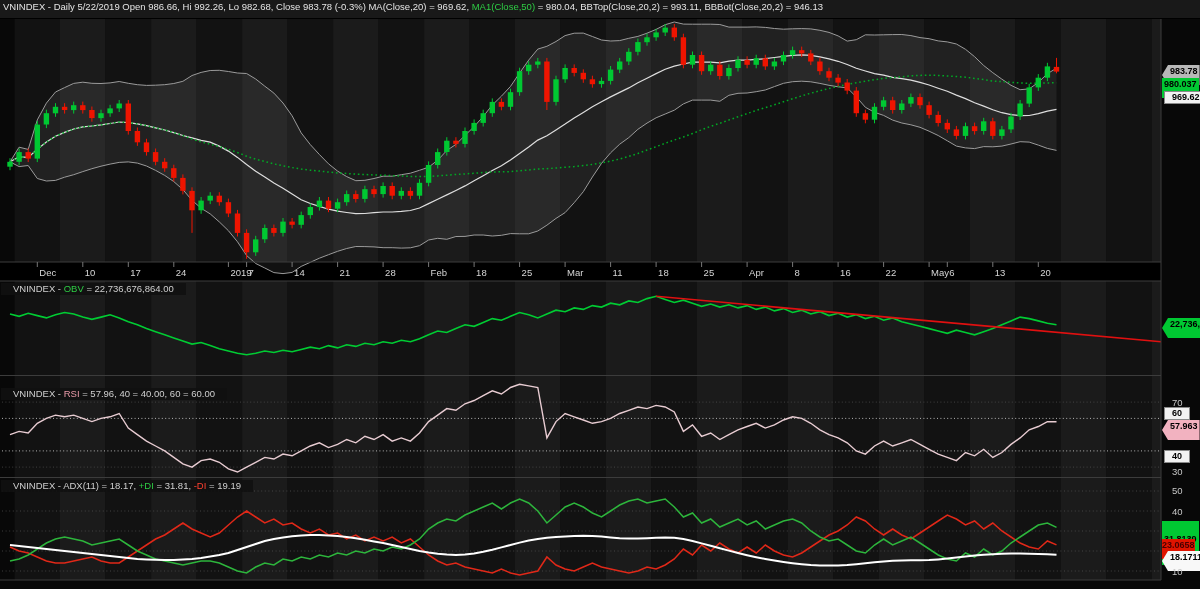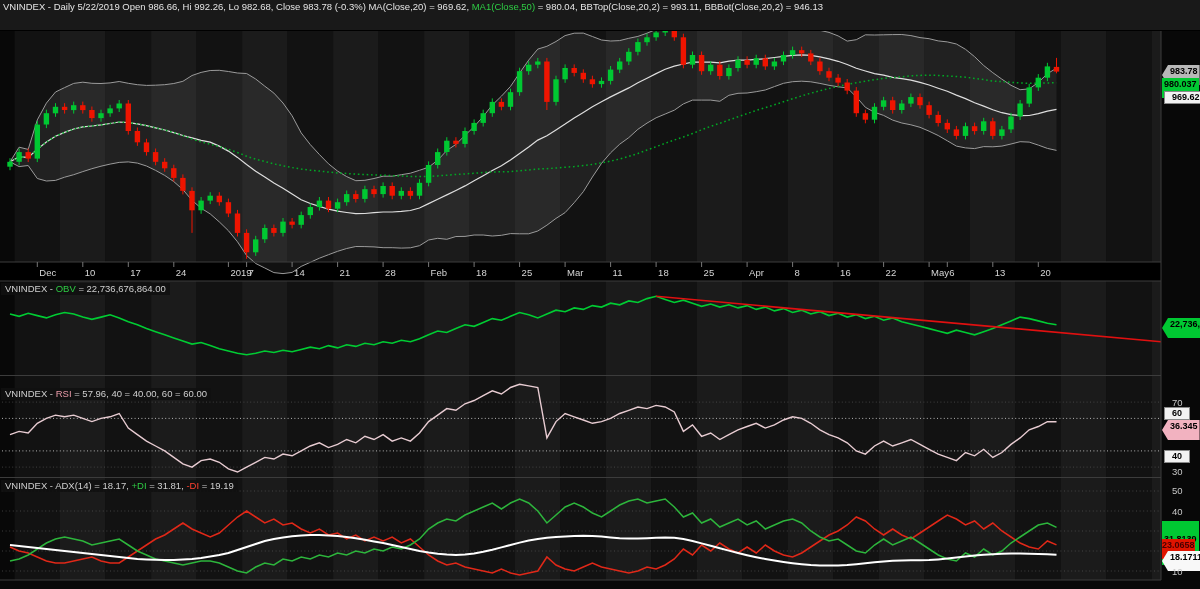--- a/index.html
+++ b/index.html
@@ -1,24 +1,24 @@
 <!DOCTYPE html>
 <html><head>
 <meta charset="utf-8">
 <style>
   html,body{margin:0;padding:0;background:#000;}
   .screen{position:relative;width:1200px;height:589px;overflow:hidden;background:#080808;
           font-family:"Liberation Sans",sans-serif;}
   #chart-svg{position:absolute;left:0;top:0;}
   .overlay{position:absolute;background:transparent;}
-  .titlebar{position:absolute;left:0;top:0;width:1200px;height:31px;background:#191919;
+  .titlebar{position:absolute;left:0;top:0;width:1200px;height:19px;background:#191919;
             border-bottom:1px solid #000;color:#e4e4e4;font-size:9.5px;line-height:13px;
             padding-left:3px;white-space:pre;overflow:hidden;box-sizing:border-box;}
   .phdr{position:absolute;left:1px;background:rgba(16,16,16,0.88);color:#cfcfcf;font-size:9.5px;
-        line-height:12px;padding:0 4px;white-space:pre;}
+        line-height:12px;padding:0 12px;white-space:pre;}
   .g{color:#2ecc44;}
   .pk{color:#e89aa8;}
   .rd{color:#ff4030;}
   .tag{position:absolute;left:1162px;height:20px;line-height:12px;font-weight:bold;font-size:9px;
        color:#000;padding:0 2px 0 8px;clip-path:polygon(0 50%,6px 0,100% 0,100% 100%,6px 100%);
        white-space:nowrap;overflow:hidden;max-width:37px;}
   .box{position:absolute;left:1164px;height:11px;line-height:11px;font-weight:bold;font-size:9px;
        color:#000;background:#f2f2f2;padding:0 7px;border:1px solid #8a8a8a;white-space:nowrap;}
   .axlabel{position:absolute;left:1172px;font-size:9.5px;color:#c8c8c8;line-height:11px;}
 </style>
@@ -369,31 +369,31 @@
   <div class="overlay" style="left:0;top:281px;width:1161px;height:94px"></div>
   <div class="overlay" style="left:0;top:376px;width:1161px;height:101px"></div>
   <div class="overlay" style="left:0;top:478px;width:1161px;height:102px"></div>
 
   <div class="titlebar"><span>VNINDEX - Daily 5/22/2019 Open 986.66, Hi 992.26, Lo 982.68, Close 983.78 (-0.3%) MA(Close,20) = 969.62, </span><span class="g">MA1(Close,50)</span><span> = 980.04, BBTop(Close,20,2) = 993.11, BBBot(Close,20,2) = 946.13</span></div>
 
   <div class="phdr" style="top:283px"><span>VNINDEX - </span><span class="g">OBV</span><span> = 22,736,676,864.00</span></div>
 
   <div class="phdr" style="top:388px"><span>VNINDEX - </span><span class="pk">RSI</span><span> = 57.96, 40 = 40.00, 60 = 60.00</span></div>
 
-  <div class="phdr" style="top:480px"><span>VNINDEX - ADX(14) = 18.17, </span><span class="g">+DI</span><span> = 31.81, </span><span class="rd">-DI</span><span> = 19.19</span></div>
+  <div class="phdr" style="top:480px"><span>VNINDEX - ADX(11) = 18.17, </span><span class="g">+DI</span><span> = 31.81, </span><span class="rd">-DI</span><span> = 19.19</span></div>
 
   <div class="tag" style="top:65px;background:#b8b8b8">983.78</div>
   <div class="tag" style="top:78px;background:#00c832;clip-path:none;padding:0 2px">980.037</div>
   <div class="box" style="top:91px">969.62</div>
 
   <div class="tag" style="top:318px;background:#00c832">22,736,67</div>
 
   <div class="axlabel" style="top:397px">70</div>
   <div class="box" style="top:407px">60</div>
-  <div class="tag" style="top:420px;background:#f2b2c0">36.345</div>
+  <div class="tag" style="top:420px;background:#f2b2c0">57.963</div>
   <div class="box" style="top:450px">40</div>
   <div class="axlabel" style="top:466px">30</div>
 
   <div class="axlabel" style="top:485px">50</div>
   <div class="axlabel" style="top:506px">40</div>
   <div class="tag" style="top:521px;background:#00c832;clip-path:none;padding:12px 2px">31.8139</div>
   <div class="tag" style="top:539px;background:#e01400;clip-path:none;padding:0 0;color:#4a0000">23.0658</div>
   <div class="tag" style="top:551px;background:#f8f8f8">18.1711</div>
   <div class="axlabel" style="top:566px">10</div>
 

